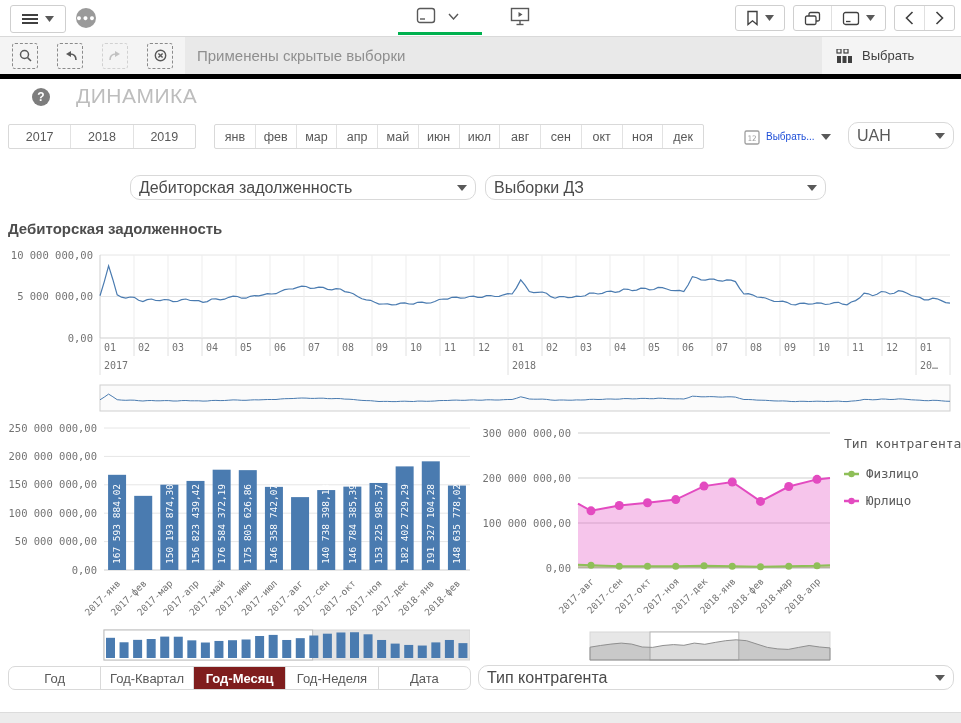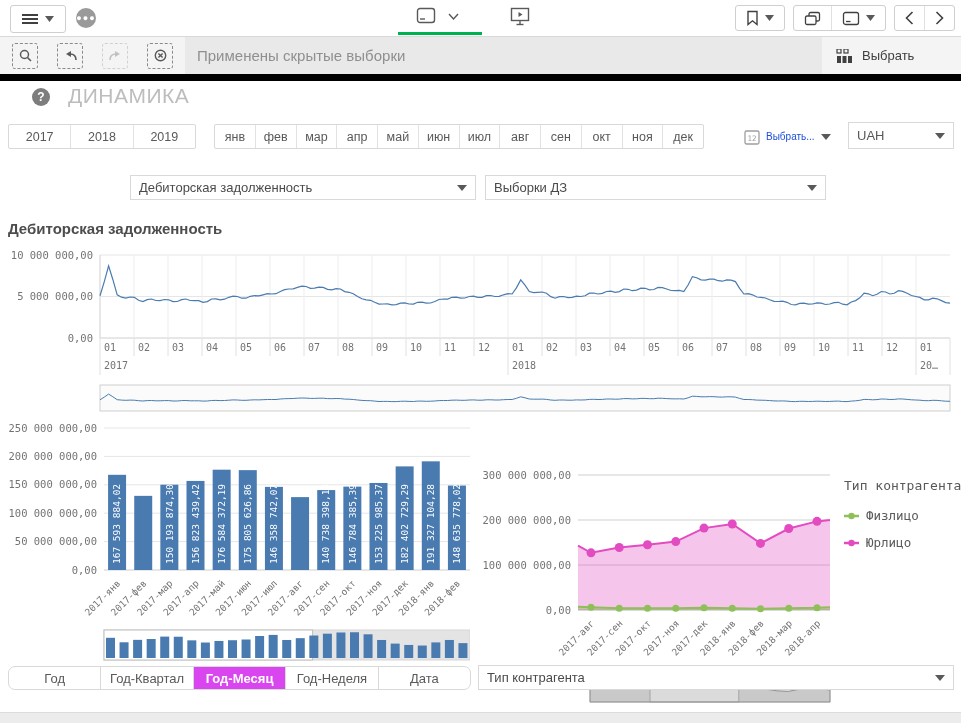--- a/index.html
+++ b/index.html
@@ -19,65 +19,65 @@
   .sheetview{position:absolute;left:18px;top:7px;display:flex;align-items:center;gap:12px;cursor:pointer;}
   .greenline{position:absolute;left:0px;top:32px;width:84px;height:3px;background:#00b14f;}
   .presenter{position:absolute;left:112px;top:7px;cursor:pointer;}
   .rightctl{position:absolute;right:6px;top:5px;display:flex;gap:8px;align-items:center;}
   .bgrp{display:flex;border:1px solid #cfcfcf;border-radius:3px;background:#fff;height:26px;box-sizing:border-box;}
   .bcell{display:flex;align-items:center;justify-content:center;padding:0 10px;cursor:pointer;gap:6px;}
   .bcell + .bcell{border-left:1px solid #e0e0e0;}
 
   
   .selbar{position:absolute;left:0;top:37px;width:961px;height:37px;background:#f4f4f4;
-          border-bottom:7px solid #000000;display:flex;align-items:center;}
+          border-bottom:5px solid #000000;display:flex;align-items:center;}
   .selicons{display:flex;gap:19px;padding:0 12px;align-items:center;}
   .selico{width:24px;height:24px;border:1px dashed #8a8a8a;border-radius:3px;display:flex;
           align-items:center;justify-content:center;cursor:pointer;background:transparent;}
   .selico.disabled{opacity:.32;cursor:default;}
   .selmsg{flex:1;height:100%;background:#e9e9e9;display:flex;align-items:center;
           padding-left:12px;font-size:15px;color:#8f8f8f;}
   .selright{width:125px;height:100%;display:flex;align-items:center;gap:10px;padding-left:14px;
             background:#f4f4f4;cursor:pointer;}
   .selright span{font-size:13px;color:#404040;}
 
   
   .helpico{position:absolute;left:32px;top:88px;width:18px;height:18px;border-radius:50%;background:#7d7d7d;
            color:#fff;font-size:12px;font-weight:bold;display:flex;align-items:center;justify-content:center;}
-  .pagetitle{position:absolute;left:68px;top:84px;font-size:21px;color:#bdbdbd;letter-spacing:.5px;}
+  .pagetitle{position:absolute;left:76px;top:84px;font-size:21px;color:#bdbdbd;letter-spacing:.5px;}
 
   .listbox{position:absolute;height:25px;border:1px solid #d9d9d9;border-radius:2px;background:#fff;
            display:flex;box-sizing:border-box;}
   .lcell{flex:1;display:flex;align-items:center;justify-content:center;font-size:12.5px;color:#595959;cursor:pointer;}
   .lcell + .lcell{border-left:1px solid #e2e2e2;}
   #years{left:8px;top:124px;width:188px;}
   #months{left:214px;top:124px;width:490px;}
 
   .datepick{position:absolute;left:744px;top:124px;height:25px;display:flex;align-items:center;gap:6px;cursor:pointer;}
   .datepick .dlabel{font-size:10px;color:#1d4ed8;}
 
-  .qselect{position:absolute;height:25px;border:1px solid #d9d9d9;border-radius:0;background:#fff;
+  .qselect{position:absolute;height:25px;border:1px solid #d9d9d9;border-radius:10px;background:#fff;
            display:flex;align-items:center;justify-content:space-between;padding:0 8px;box-sizing:border-box;
-           font-size:13px;color:#4a4a4a;cursor:pointer;}
+           font-size:16px;color:#4a4a4a;cursor:pointer;}
   #currency{left:848px;top:122px;width:106px;height:27px;color:#595959;}
   #select-measure{left:130px;top:175px;width:346px;}
   #select-dz{left:485px;top:175px;width:341px;}
   #select-dim{left:478px;top:665px;width:476px;}
 
   .secttitle{position:absolute;left:8px;top:220px;font-size:15px;font-weight:bold;color:#4d4d4d;}
 
   #line-chart{position:absolute;left:8px;top:240px;width:945px;height:172px;}
   #bar-chart{position:absolute;left:8px;top:420px;width:462px;height:243px;text-align:center;}
-  #area-chart{position:absolute;left:478px;top:420px;width:483px;height:243px;margin-top:42px;}
+  #area-chart{position:absolute;left:478px;top:420px;width:483px;height:243px;}
 
   #footer-tabs{position:absolute;left:8px;top:666px;width:463px;height:24px;border:1px solid #d9d9d9;
                border-radius:7px;background:#fff;display:flex;box-sizing:border-box;}
   .ftab{flex:1;display:flex;align-items:center;justify-content:center;font-size:13px;color:#595959;cursor:pointer;}
   .ftab + .ftab{border-left:1px solid #d9d9d9;}
-  .ftab.active{background:#d946ef;color:#fff;font-weight:bold;}
+  .ftab.active{background:#7f1d1d;color:#fff;font-weight:bold;}
 
   .bottomstrip{position:absolute;left:0;top:712px;width:961px;height:11px;background:#ececec;border-top:1px solid #dcdcdc;}
   .caret{flex-shrink:0;}
 </style>
 </head>
 <body>
 
 <div class="canvas">
 
   <div class="topbar">

